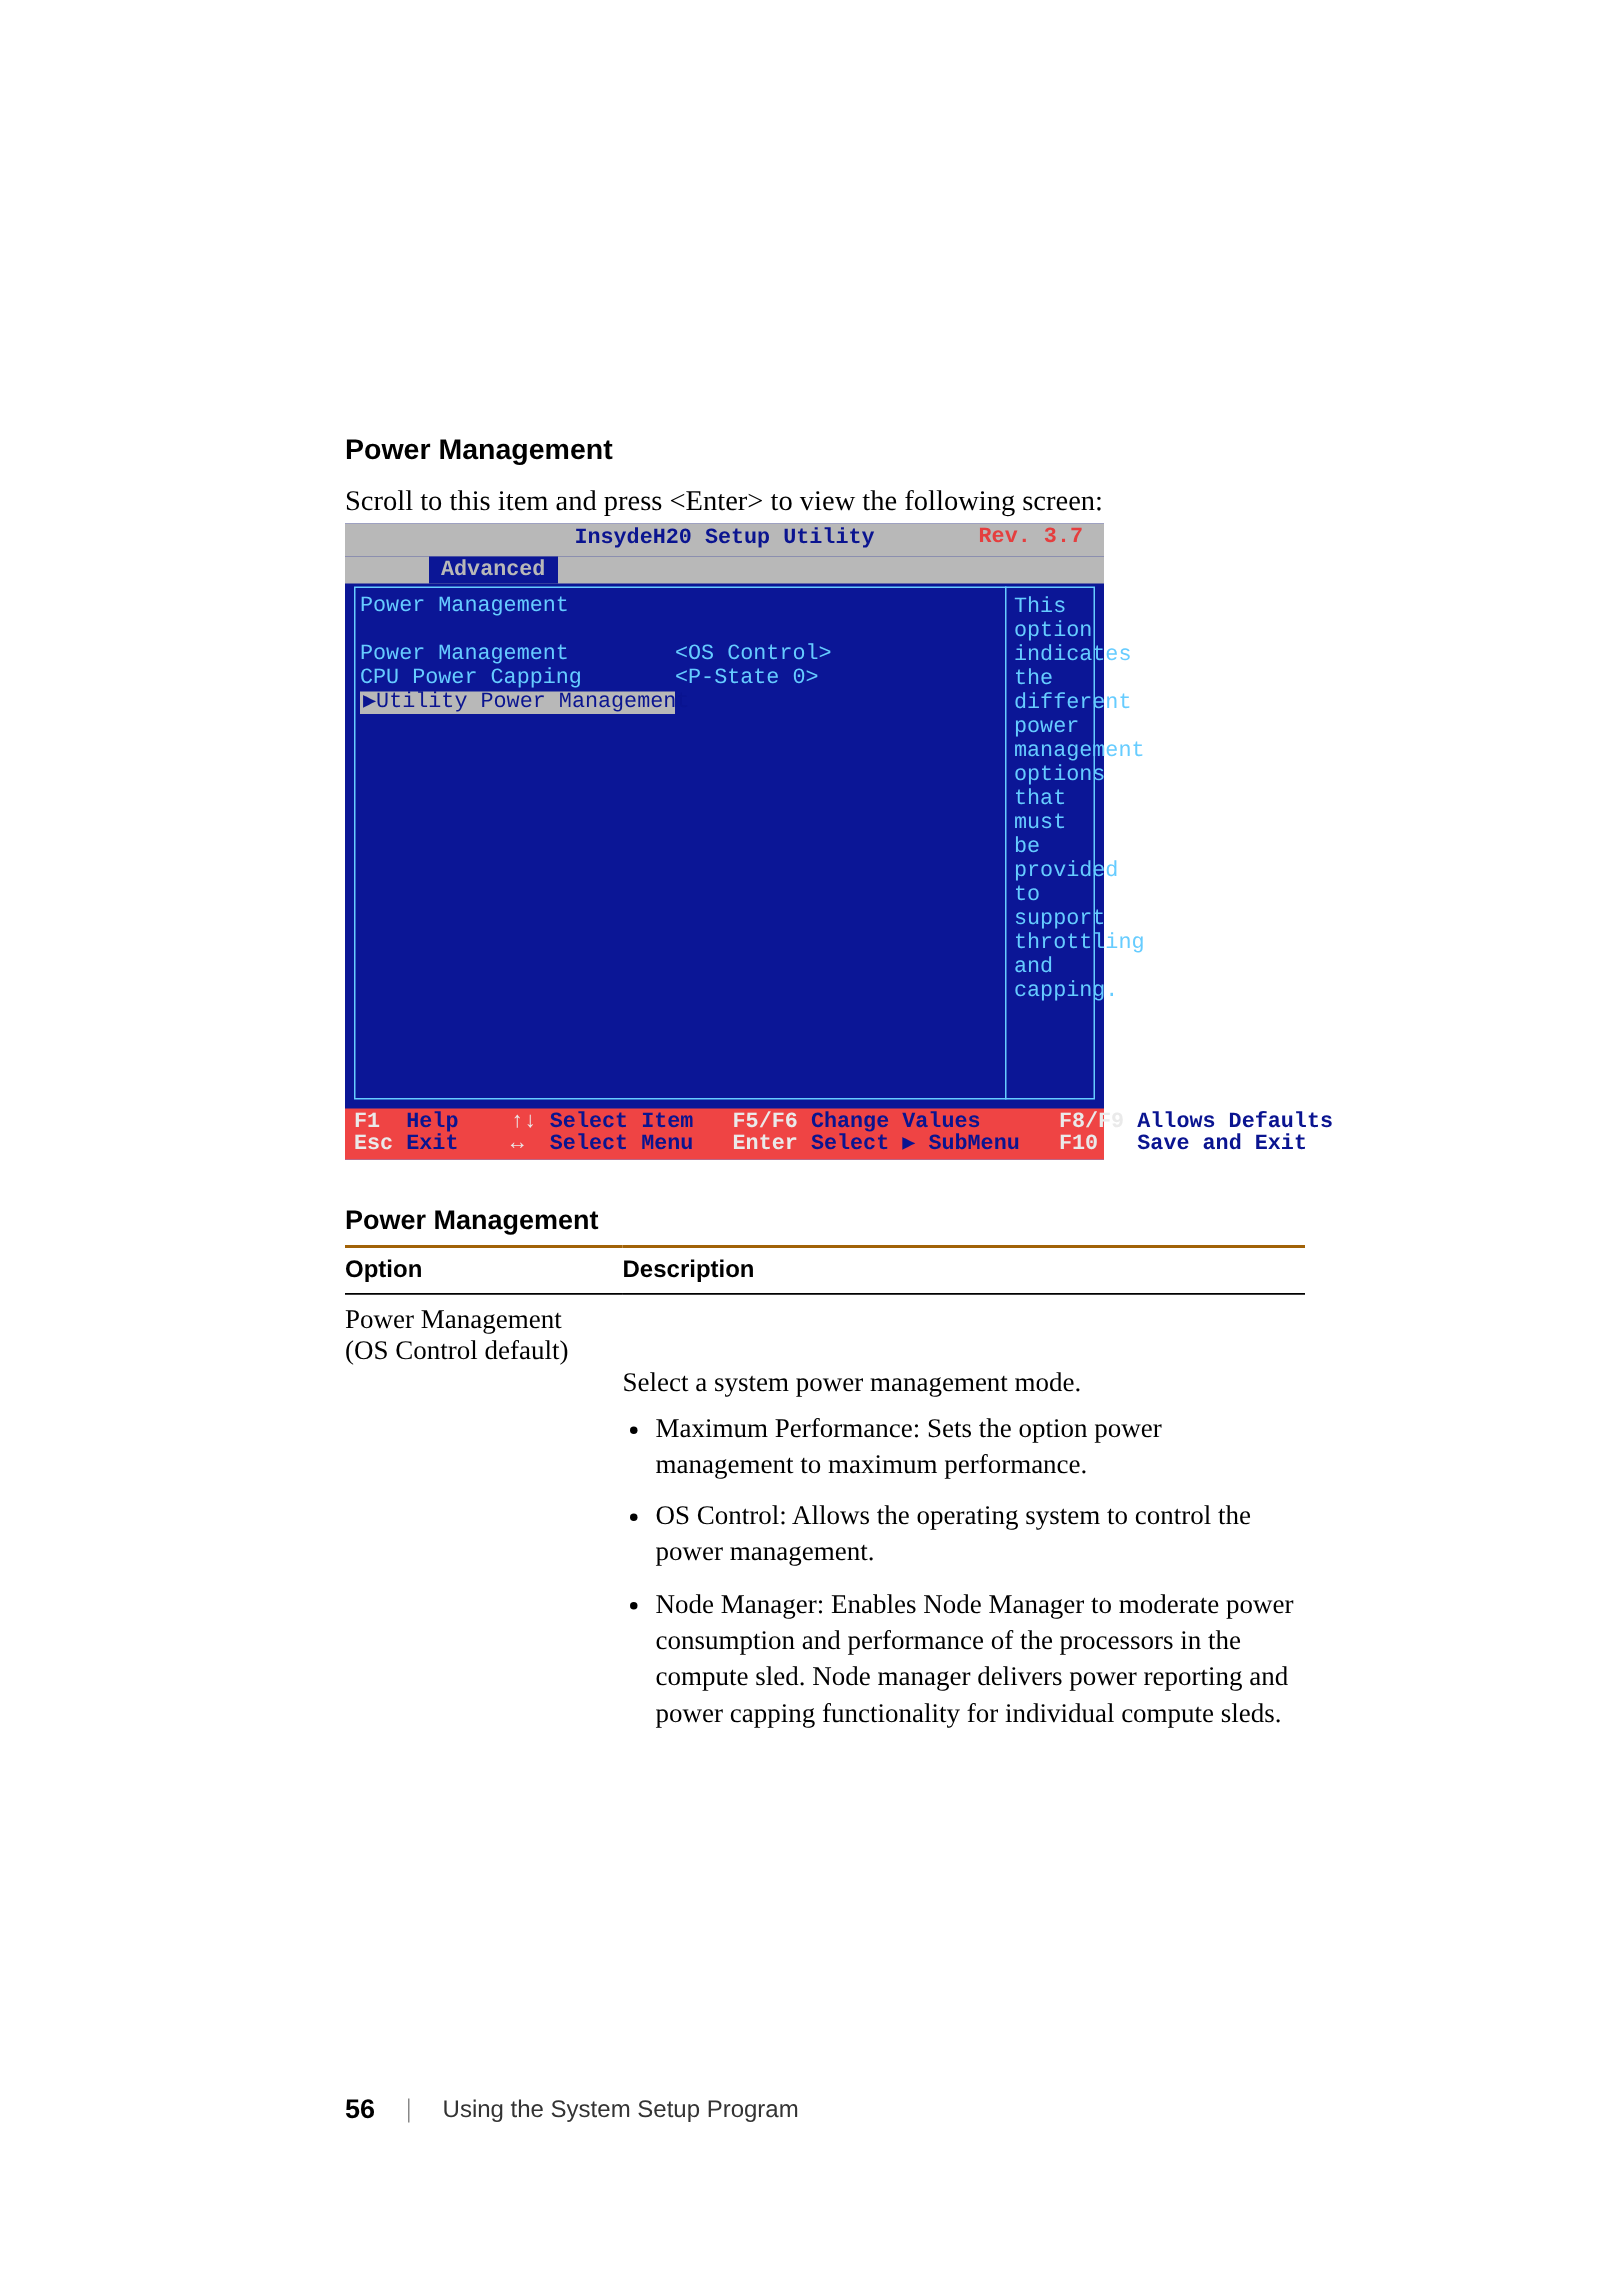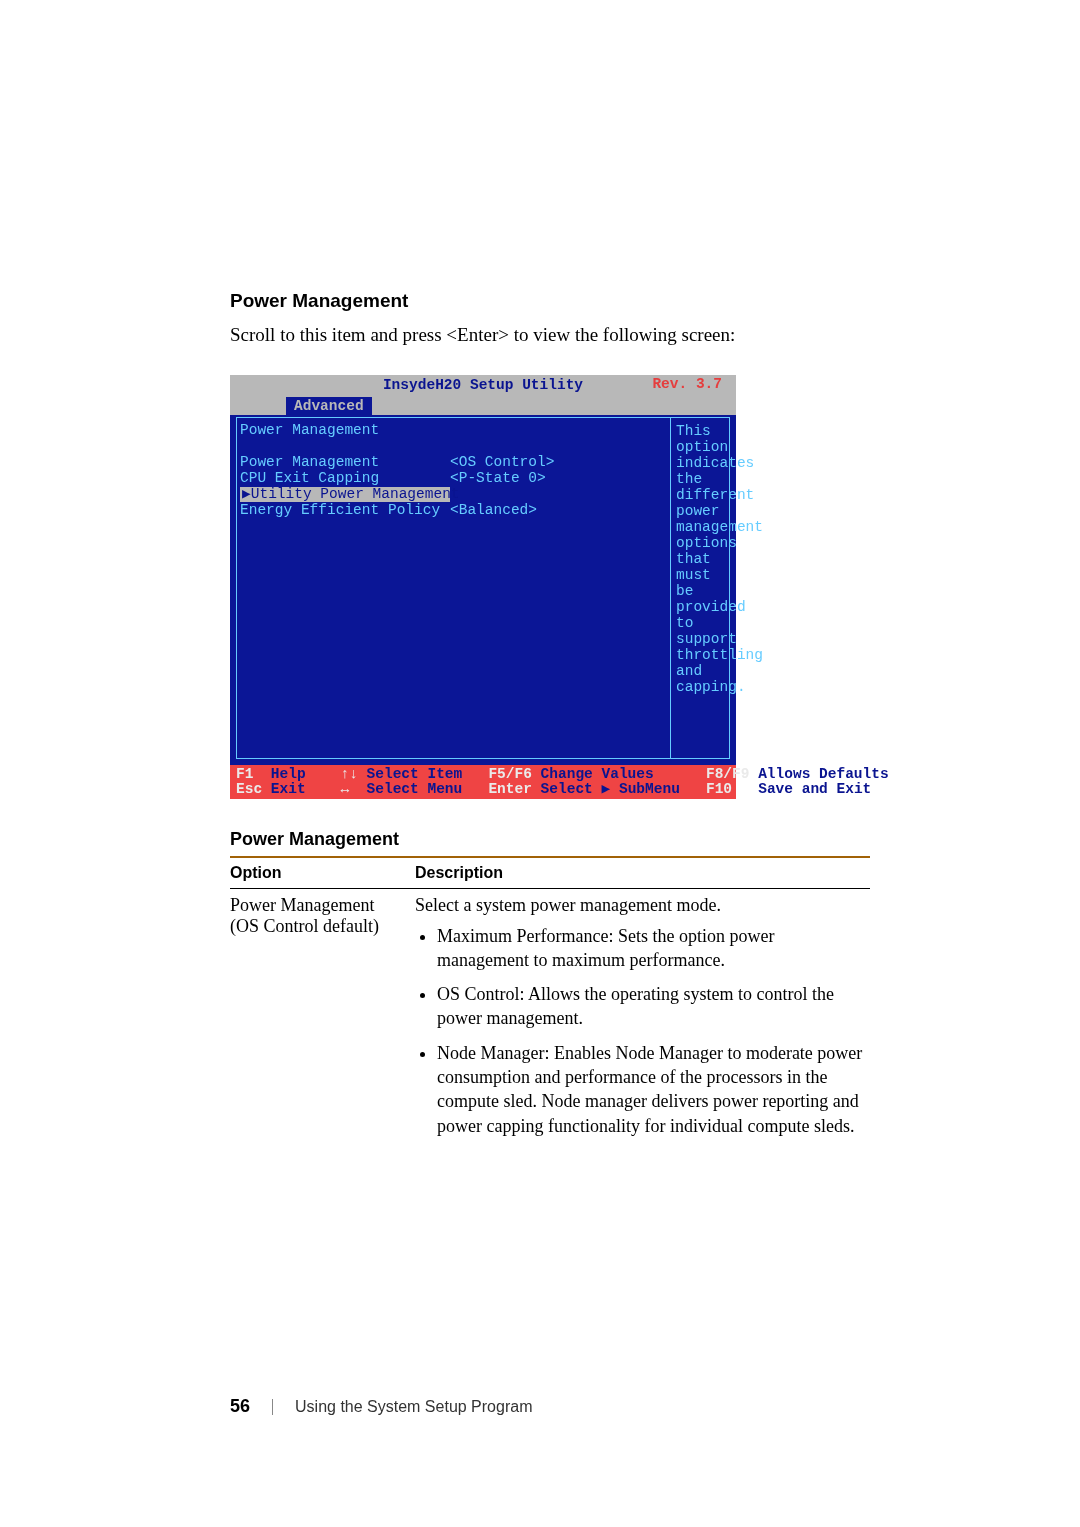--- a/index.html
+++ b/index.html
@@ -1,19 +1,19 @@
 <!DOCTYPE html>
 <html><head>
   <meta charset="utf-8">
   <style>
     * { margin: 0; padding: 0; box-sizing: border-box; }
     html, body { width: 1080px; height: 1527px; background: #fff; font-family: Georgia, 'Times New Roman', serif; color: #000; }
     .page { padding: 290px 175px 4px 230px; position: relative; height: 100%; }
     .section-heading { font-family: Arial, Helvetica, sans-serif; font-weight: bold; font-size: 19px; margin-bottom: 10px; }
-    .intro-text { font-size: 19px; margin-bottom: 26px; line-height: 1.4; }
+    .intro-text { font-size: 19px; line-height: 1.4; }
 
     
     .bios { width: 506px; height: 424px; background: #0b1696; position: relative; font-family: "Courier New", monospace; font-size: 14.5px; line-height: 1.0; color: #66ccff; }
     .bios-top { position: absolute; top: 0; left: 0; right: 0; height: 22px; background: #b8b8b8; color: #0a1490; display: flex; align-items: center; font-weight: bold; }
     .bios-top-title { flex: 1; text-align: center; }
     .bios-rev { position: absolute; right: 14px; top: 2px; color: #e53e3e; font-weight: bold; }
     .bios-tab { position: absolute; top: 22px; left: 56px; background: #0b1696; padding: 2px 8px 2px 8px; color: #b8b8b8; font-weight: bold; }
     .bios-tabbar { position: absolute; top: 22px; left: 0; right: 0; height: 18px; background: #b8b8b8; }
     .bios-border { position: absolute; top: 42px; left: 6px; right: 6px; bottom: 40px; border: 1px solid #66ccff; }
     .bios-vline { position: absolute; top: 42px; bottom: 40px; left: 440px; border-left: 1px solid #66ccff; }
@@ -29,21 +29,21 @@
     .bios-footer-row span { white-space: pre; }
     .fkey { color: #eaeaea; }
 
     
     .table-title { font-family: Arial, Helvetica, sans-serif; font-weight: bold; font-size: 18px; margin-top: 30px; margin-bottom: 6px; }
     table.opts { width: 640px; border-collapse: collapse; font-size: 17px; }
     table.opts th { font-family: Arial, Helvetica, sans-serif; font-weight: bold; font-size: 16px; text-align: left; padding: 6px 0 6px 0; border-top: 2px solid #a16207; border-bottom: 1px solid #000; }
     table.opts th.col-option { width: 185px; }
     table.opts td { vertical-align: top; padding: 6px 6px 0 0; }
     table.opts td.col-option { font-size: 18px; }
-    .desc-lead { margin-bottom: 8px; font-size: 18px; }
+    .desc-lead { margin-bottom: 8px; font-size: 18px; margin-top: 42px; }
     ul.desc-list { list-style: disc; padding-left: 22px; }
     ul.desc-list li { margin-bottom: 10px; font-size: 18px; line-height: 1.35; }
 
     
     .page-footer { position: absolute; bottom: 110px; left: 230px; font-size: 16px; color: #000; display: flex; align-items: center; }
     .page-num { font-family: Arial, Helvetica, sans-serif; font-weight: bold; font-size: 18px; }
     .page-footer-sep { margin: 0 22px; border-left: 1px solid #888; height: 16px; }
     .page-footer-text { font-family: Arial, Helvetica, sans-serif; font-size: 16px; color: #333; }
   </style>
 </head>
@@ -65,30 +65,26 @@
     <div class="bios-left">
       <div class="bios-row">
           <span class="bios-label">Power Management</span>
         </div>
       <div class="bios-row"></div>
       <div class="bios-row">
         <span class="bios-label">Power Management</span>
         <span class="bios-value">&lt;OS Control&gt;</span>
       </div>
       <div class="bios-row">
-        <span class="bios-label">CPU Exit Capping</span>
+        <span class="bios-label">CPU Power Capping</span>
         <span class="bios-value">&lt;P-State 0&gt;</span>
       </div>
       <div class="bios-row">
         <span class="bios-label bios-highlight">▶Utility Power Management</span>
         <span class="bios-value"></span>
-      </div>
-      <div class="bios-row">
-        <span class="bios-label">Energy Efficient Policy</span>
-        <span class="bios-value">&lt;Balanced&gt;</span>
       </div>
     </div>
     <div class="bios-right">
       <div class="bios-help-text">This option indicates
 the different power
 management options that
 must be provided to
 support throttling and
 capping.</div>
     </div>

